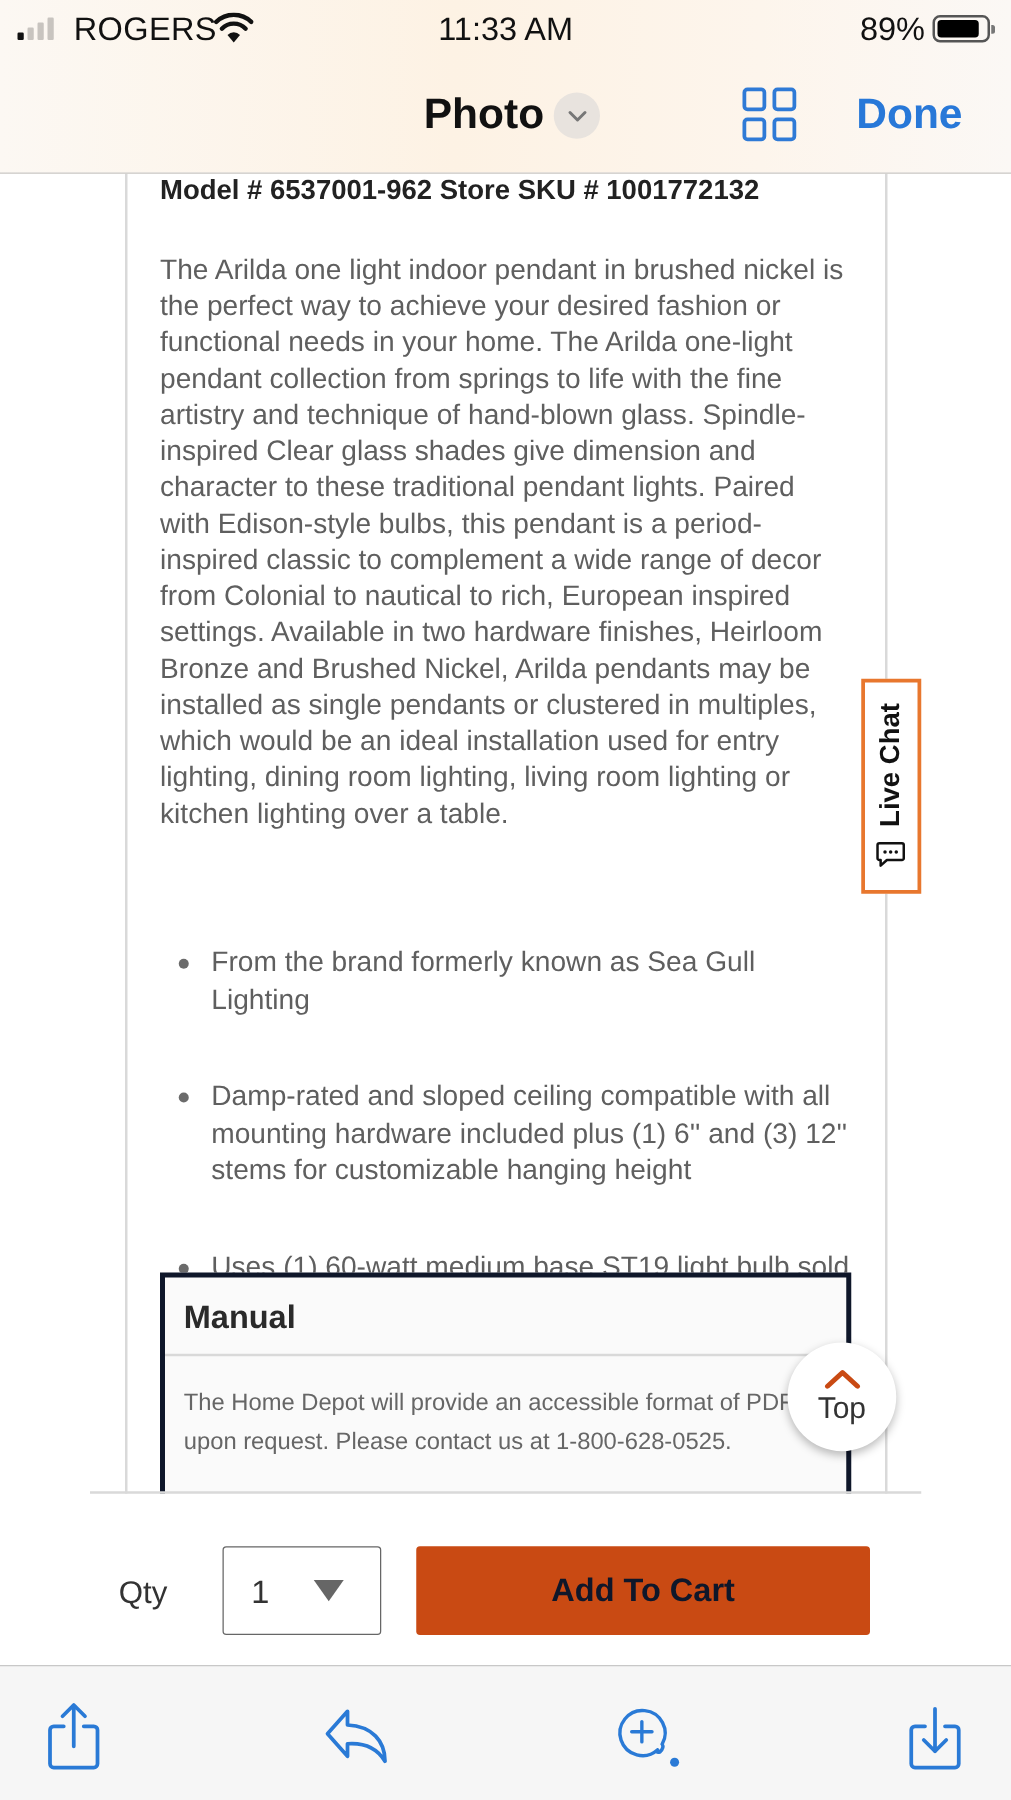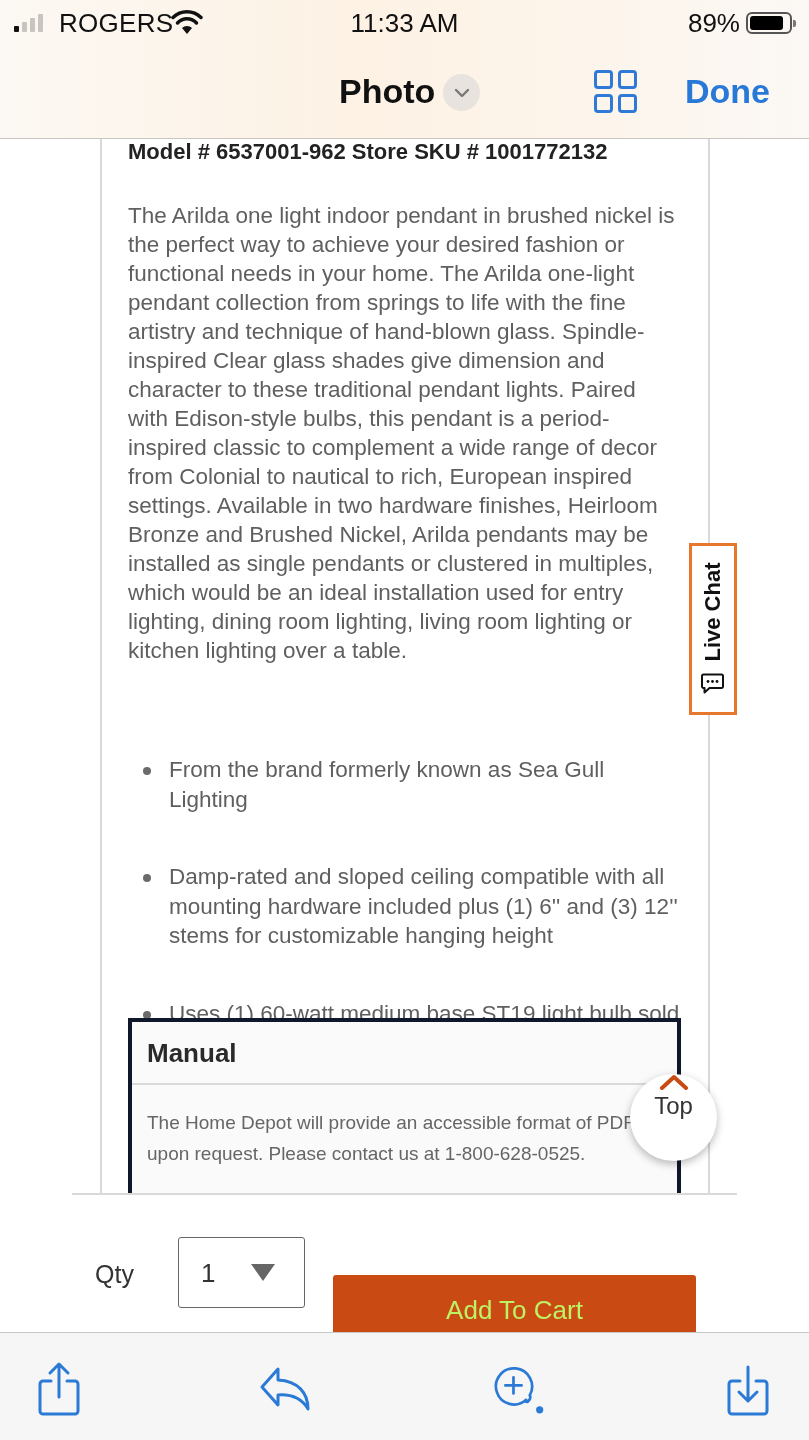--- a/index.html
+++ b/index.html
@@ -43,32 +43,32 @@
 
   .manual { position: absolute; left: 128px; top: 879px; width: 553px; height: 200px; border: 4px solid #0f172a; background: #fafafa; }
   .manual-head { height: 63px; border-bottom: 2px solid #d9d9d9; padding: 16px 0 0 15px; font-size: 26px; font-weight: bold; color: #2a2a2a; }
   .manual-body { padding: 22px 0 0 15px; font-size: 19px; line-height: 31px; color: #666; width: 520px; }
 
   .livechat { position: absolute; left: 689px; top: 404px; width: 48px; height: 172px; border: 3px solid #e8772e; background: #fff; display: flex; align-items: center; justify-content: center; }
   .livechat-inner { transform: rotate(-90deg); display: flex; align-items: center; gap: 10px; white-space: nowrap; }
   .livechat-label { font-size: 22px; font-weight: bold; color: #111; }
   .chat-icon { width: 24px; height: 22px; transform: rotate(90deg); }
 
-  .topbtn { position: absolute; left: 630px; top: 935px; width: 87px; height: 87px; border-radius: 50%; background: #fff; box-shadow: 0 3px 8px rgba(0,0,0,0.28); display: flex; flex-direction: column; align-items: center; }
+  .topbtn { position: absolute; left: 630px; top: 935px; width: 87px; height: 87px; border-radius: 50%; background: #fff; box-shadow: 0 3px 8px rgba(0,0,0,0.28); display: flex; flex-direction: column; align-items: center; justify-content: center; }
   .topbtn-label { font-size: 24px; color: #333; margin-top: 2px; }
 
   .content-bottom-line { position: absolute; left: 72px; top: 1193px; width: 665px; height: 2px; background: #d9d9d9; z-index: 3; }
 
   
   .cartbar { position: absolute; left: 0; top: 1195px; width: 809px; height: 137px; background: #fff; }
   .qty-label { position: absolute; left: 95px; top: 65px; font-size: 25px; color: #333; }
   .qty-select { position: absolute; left: 178px; top: 42px; width: 127px; height: 71px; border: 1.5px solid #666; border-radius: 3px; background: #fff; }
   .qty-value { position: absolute; left: 22px; top: 20px; font-size: 26px; color: #333; }
   .qty-arrow { position: absolute; left: 72px; top: 26px; width: 0; height: 0; border-left: 12px solid transparent; border-right: 12px solid transparent; border-top: 17px solid #666; }
-  .atc { position: absolute; left: 333px; top: 42px; width: 363px; height: 71px; background: #c94a13; border-radius: 3px; border: none; color: #bef264; font-size: 26px; font-weight: normal; font-family: "Liberation Sans", sans-serif; display: flex; align-items: center; justify-content: center; margin-top: 38px; }
+  .atc { position: absolute; left: 333px; top: 42px; width: 363px; height: 71px; background: #c94a13; border-radius: 3px; border: none; color: #0f172a; font-size: 26px; font-weight: bold; font-family: "Liberation Sans", sans-serif; display: flex; align-items: center; justify-content: center; }
 
   
   .toolbar { position: absolute; left: 0; top: 1332px; width: 809px; height: 108px; background: #f6f6f6; border-top: 1.5px solid #c8c8c8; }
   .tb-btn { position: absolute; top: 26px; width: 56px; height: 60px; display: flex; align-items: center; justify-content: center; }
 </style>
 </head>
 <body>
 
 <div class="screen">
 

